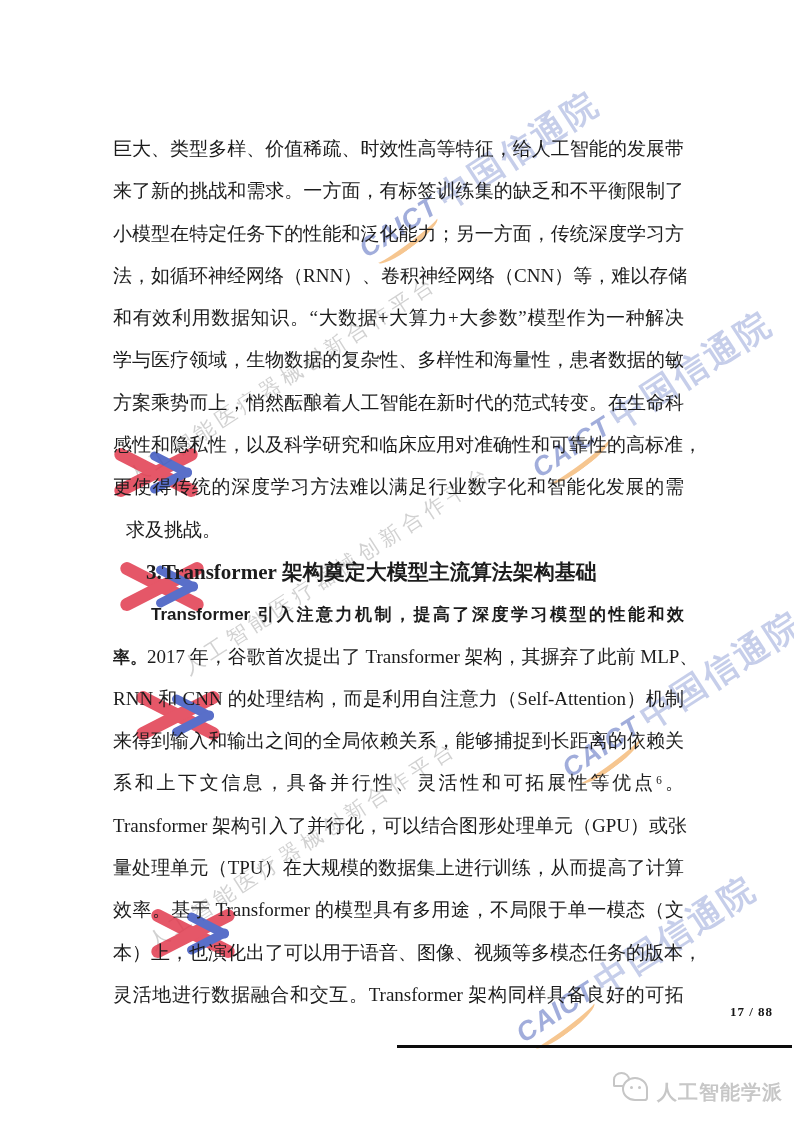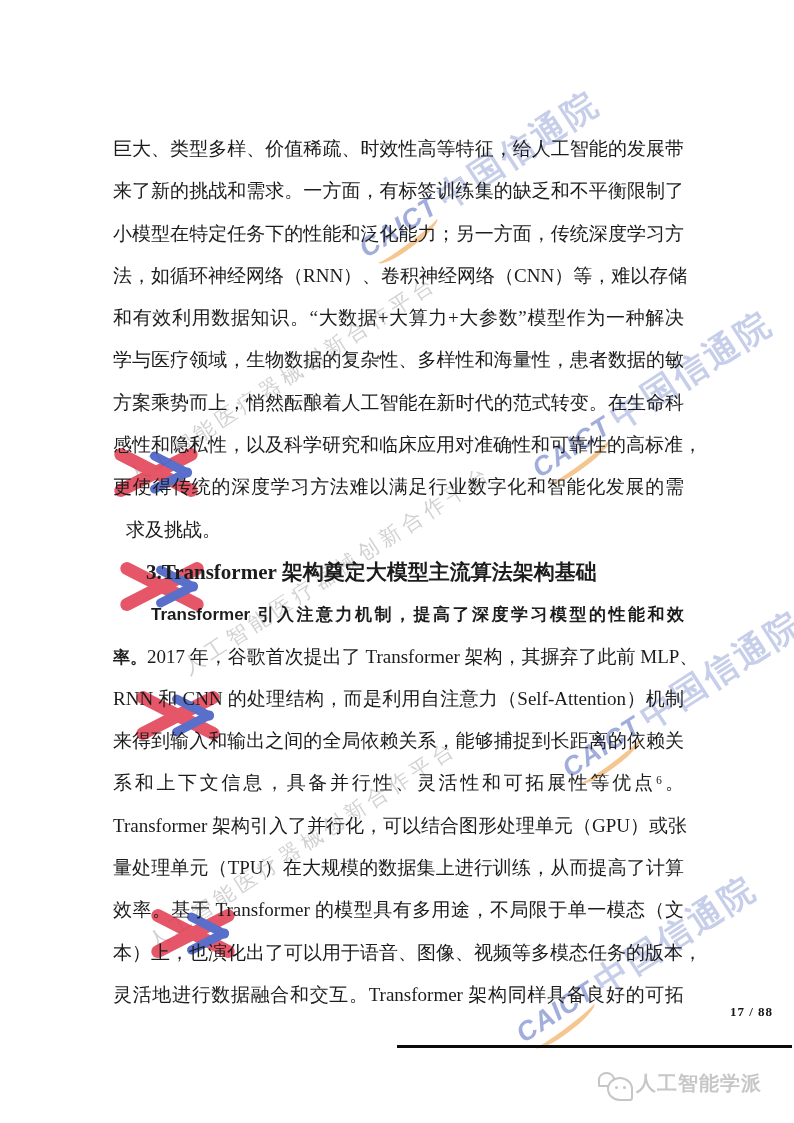--- a/index.html
+++ b/index.html
@@ -56,21 +56,21 @@
     font-family:Liberation Sans, sans-serif; font-weight:bold; font-size:17px;
   }
   .tline.indent { padding-left:38px; }
   
   .pageno {
     position:absolute; left:0; width:794px; top:1004px; text-align:right;
     font-size:13px; font-weight:bold; letter-spacing:1px; color:#151515;
   }
   .pageno span { display:inline-block; transform:translateX(-21px); }
   .divider { position:absolute; left:397px; top:1045px; width:395px; height:3px; background:#0c0c0c; }
-  .brand { position:absolute; left:598px; top:1070px; display:flex; align-items:flex-start; }
+  .brand { position:absolute; left:613px; top:1070px; display:flex; align-items:flex-end; gap:6px; }
   .brand-icon { position:relative; width:38px; height:36px; }
   .brand-icon .bub1 {
     position:absolute; left:0; top:2px; width:17px; height:15px;
     border:2px solid #c6c6c6; border-radius:50% 50% 50% 10%; background:#fff;
   }
   .brand-icon .bub2 {
     position:absolute; left:9px; top:7px; width:26px; height:24px;
     border:2px solid #c6c6c6; border-radius:50% 50% 14% 50%; background:#fff;
   }
   .brand-icon .eye1, .brand-icon .eye2 {

